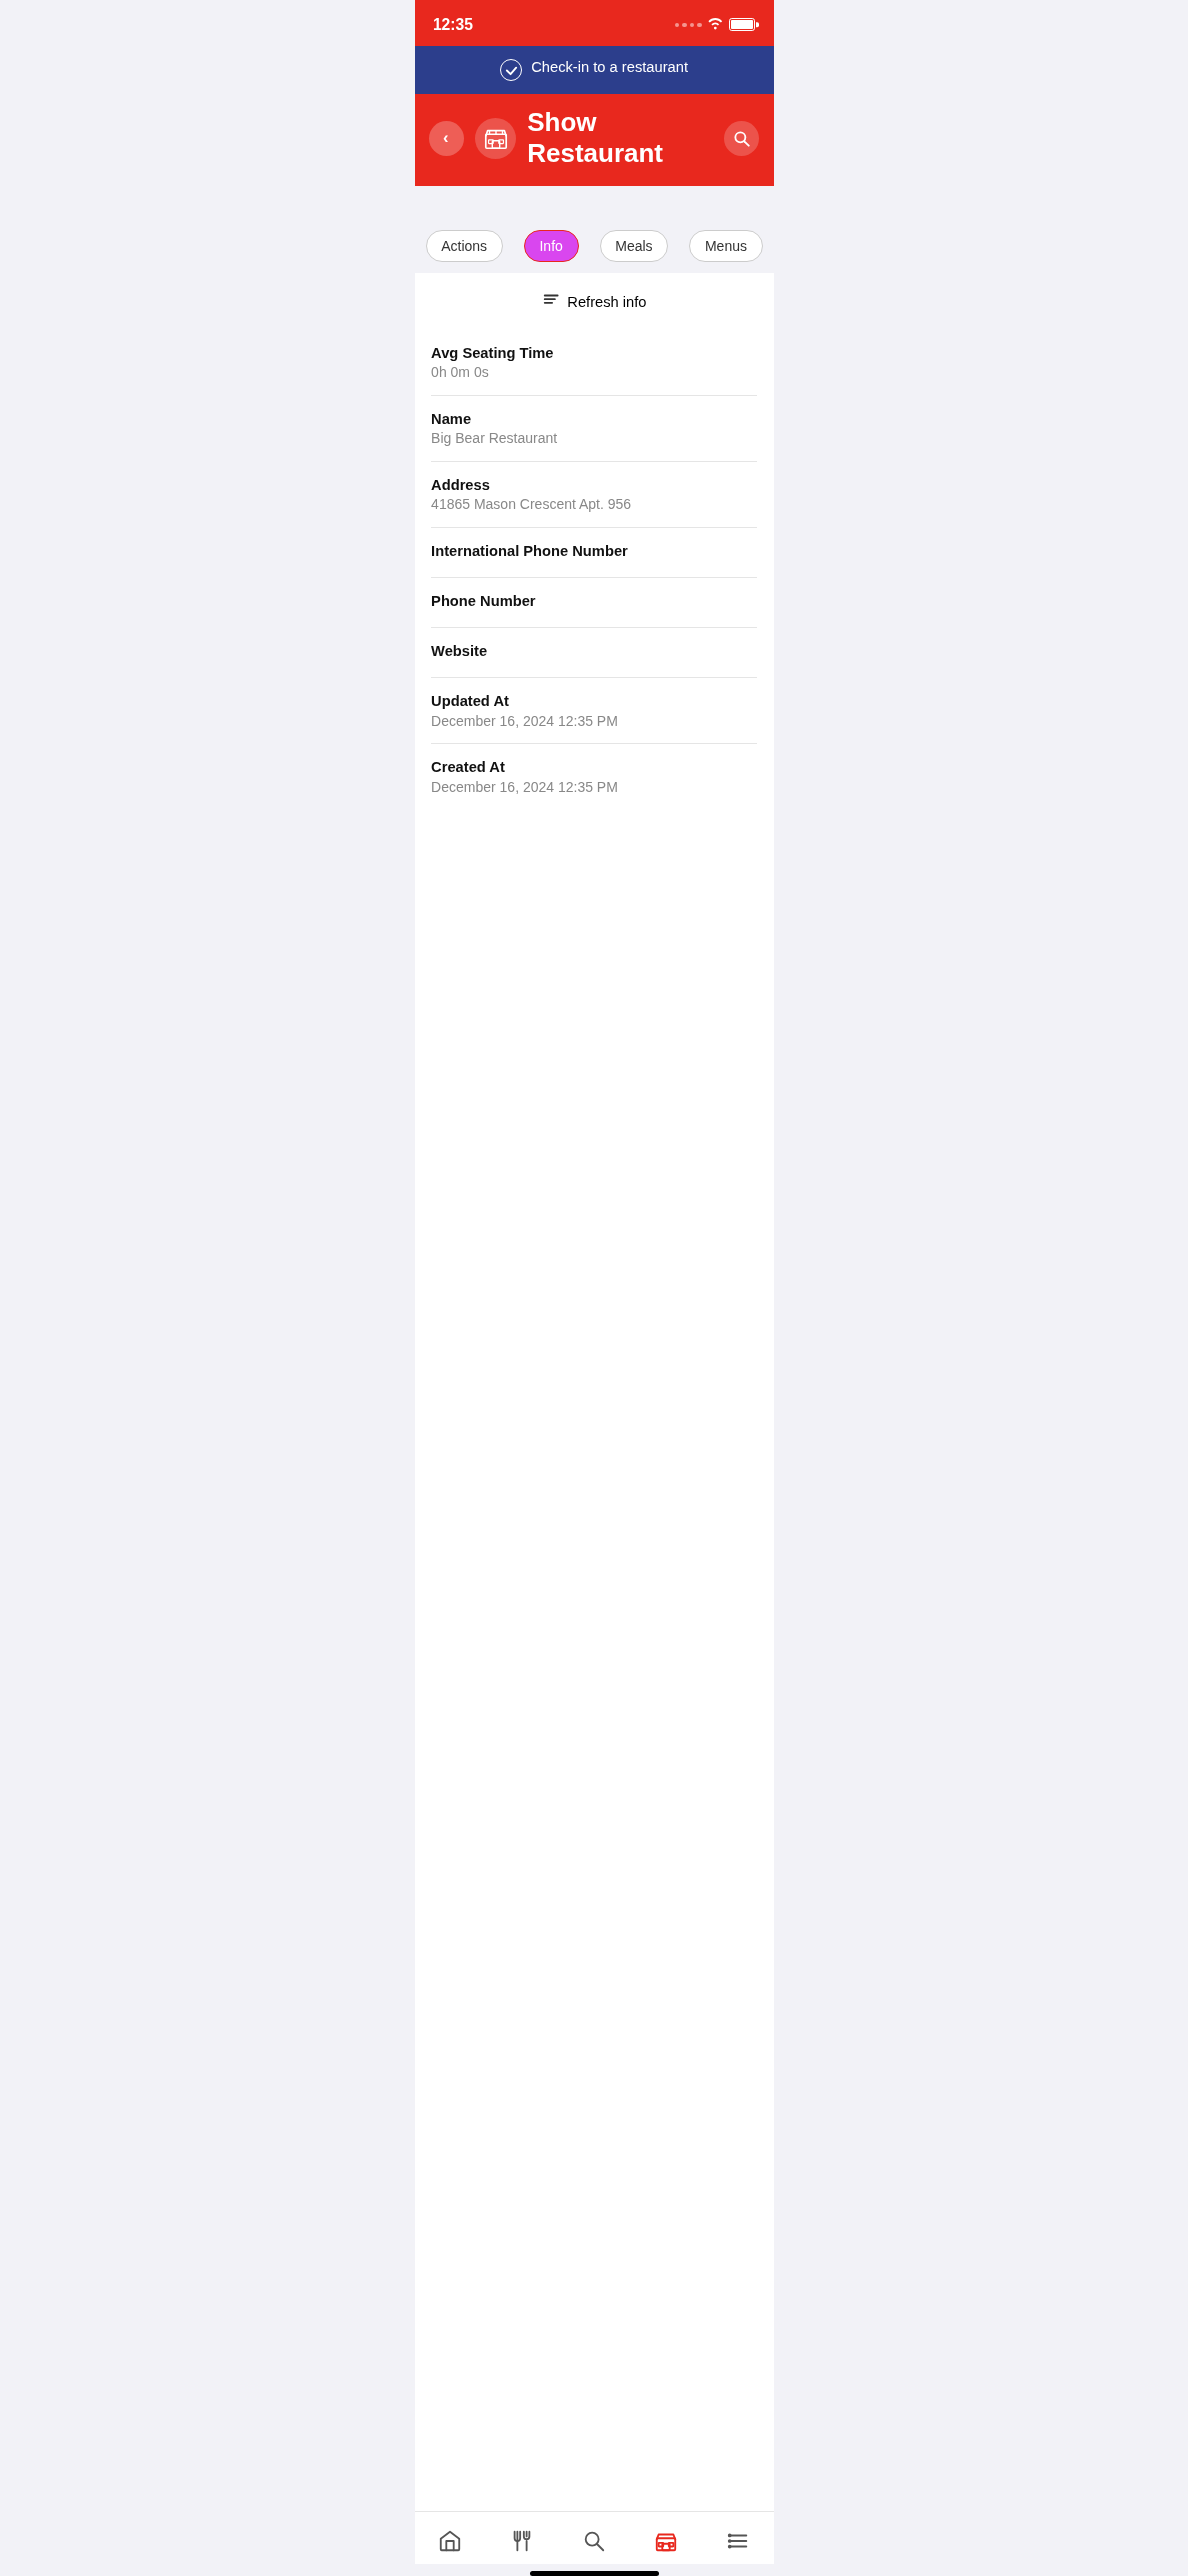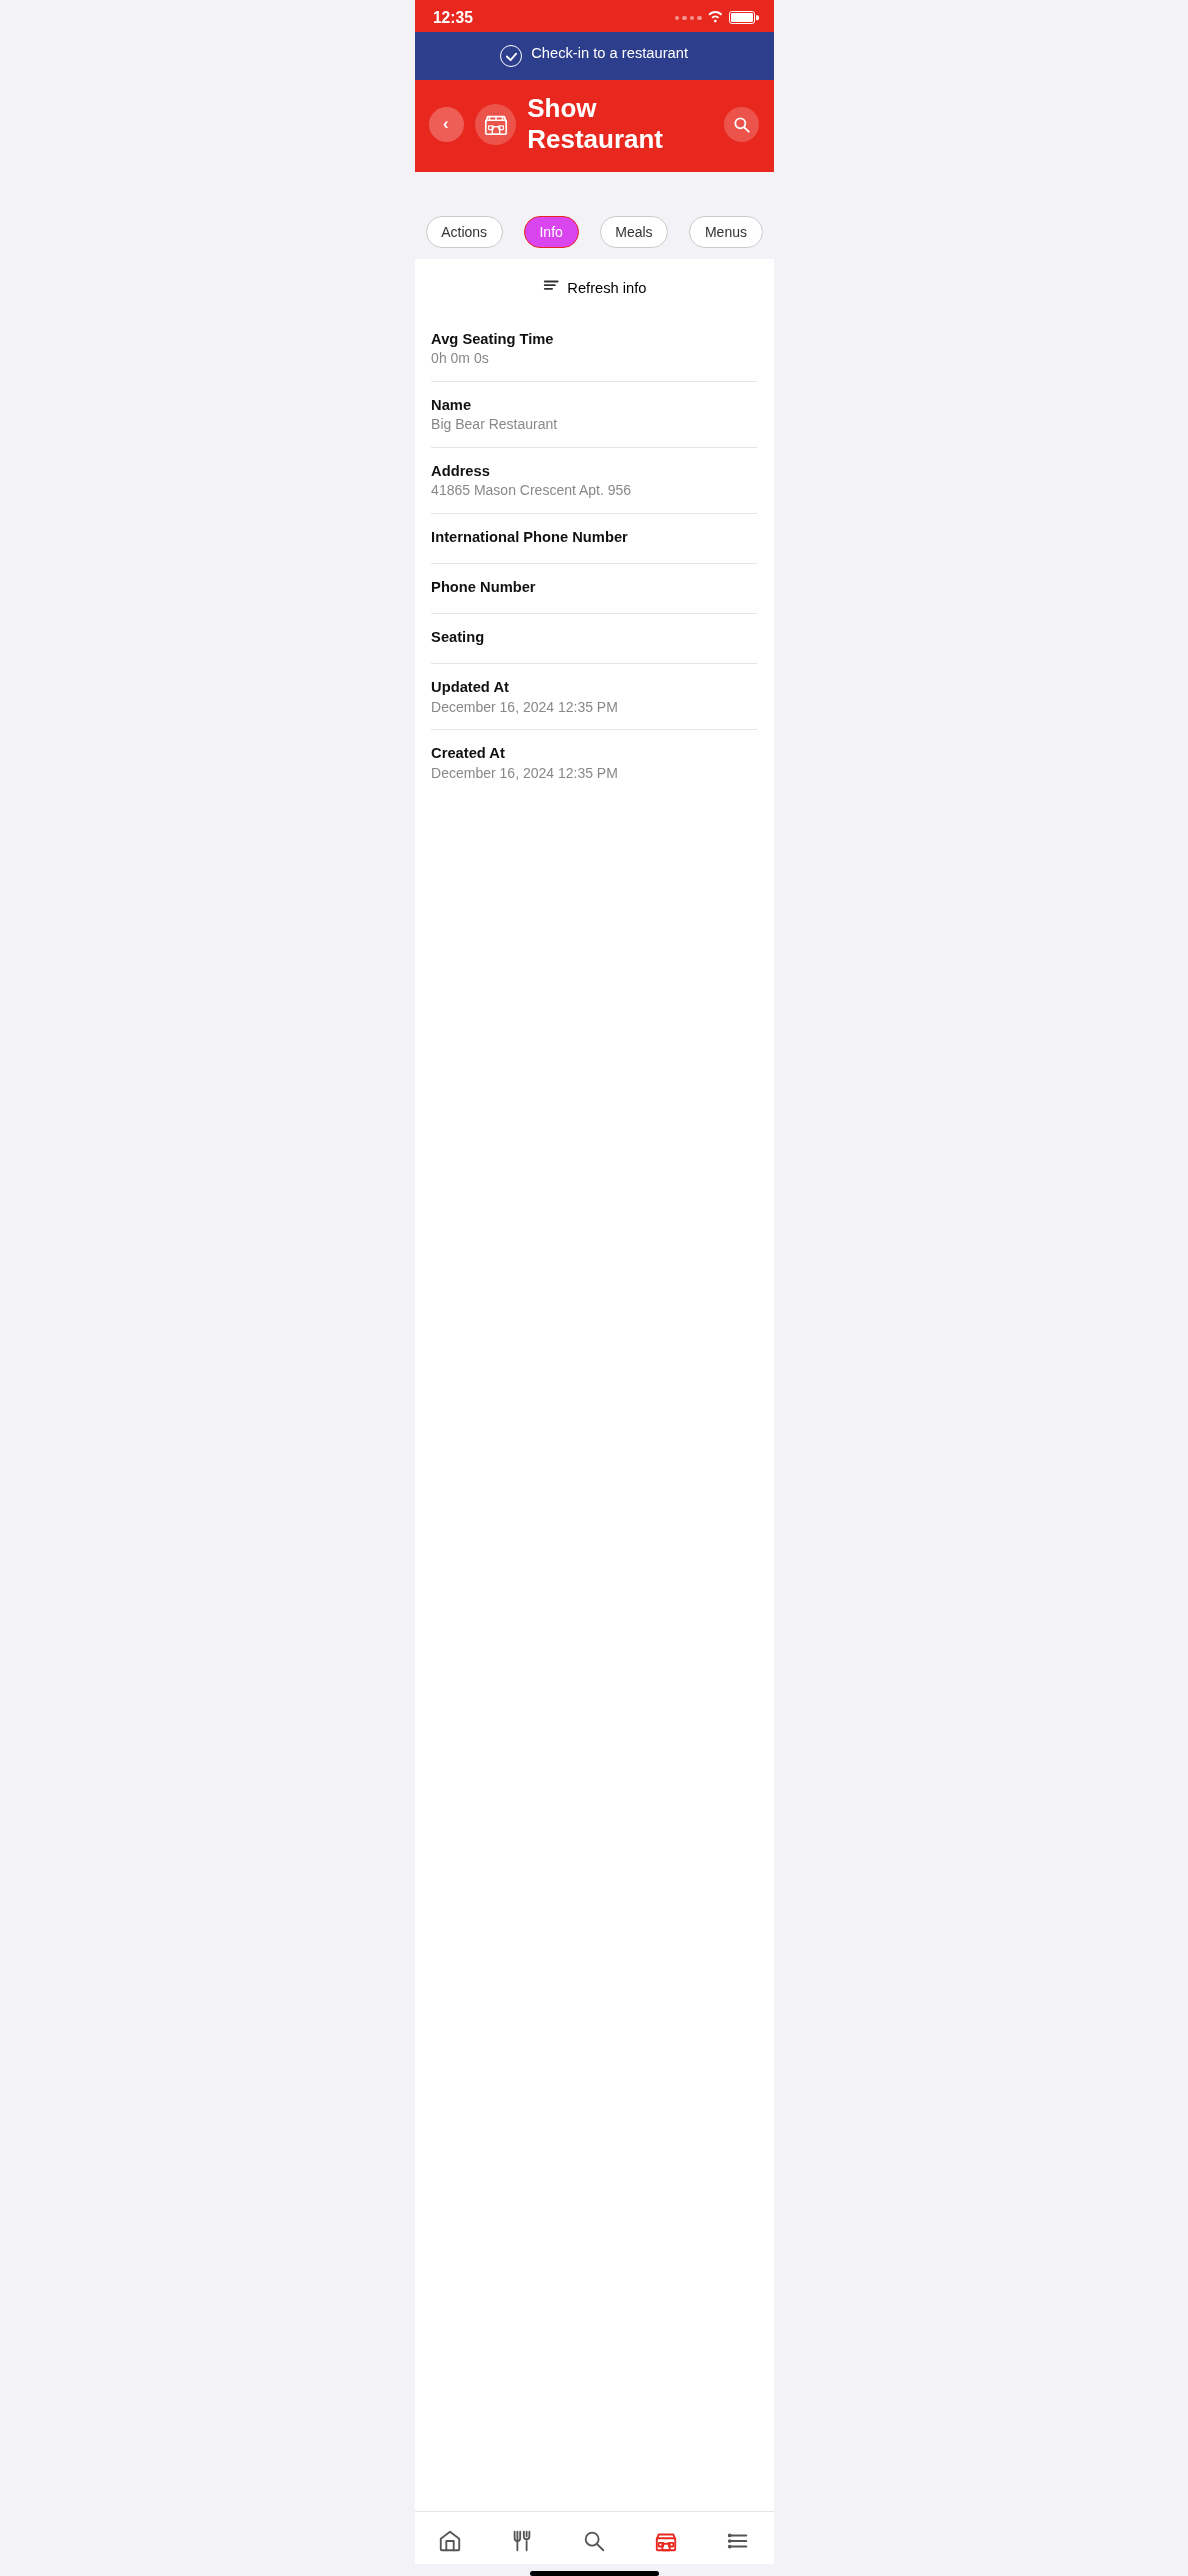--- a/index.html
+++ b/index.html
@@ -17,21 +17,21 @@
       overflow-x: hidden;
     }
 
     
     .status-bar {
       background: #e8281e;
       display: flex;
       justify-content: space-between;
       align-items: center;
       padding: 11px 18.4px 7.4px;
-      height: 32px;
+      height: 46px;
     }
 
     .status-time {
       color: white;
       font-size: 15.7px;
       font-weight: 600;
     }
 
     .status-icons {
       display: flex;
@@ -409,21 +409,21 @@
       <div class="info-label">International Phone Number</div>
       <div class="info-value"></div>
     </div>
 
     <div class="info-row">
       <div class="info-label">Phone Number</div>
       <div class="info-value"></div>
     </div>
 
     <div class="info-row">
-      <div class="info-label">Seating</div>
+      <div class="info-label">Website</div>
       <div class="info-value"></div>
     </div>
 
     <div class="info-row">
       <div class="info-label">Updated At</div>
       <div class="info-value">December 16, 2024 12:35 PM</div>
     </div>
 
     <div class="info-row">
       <div class="info-label">Created At</div>

